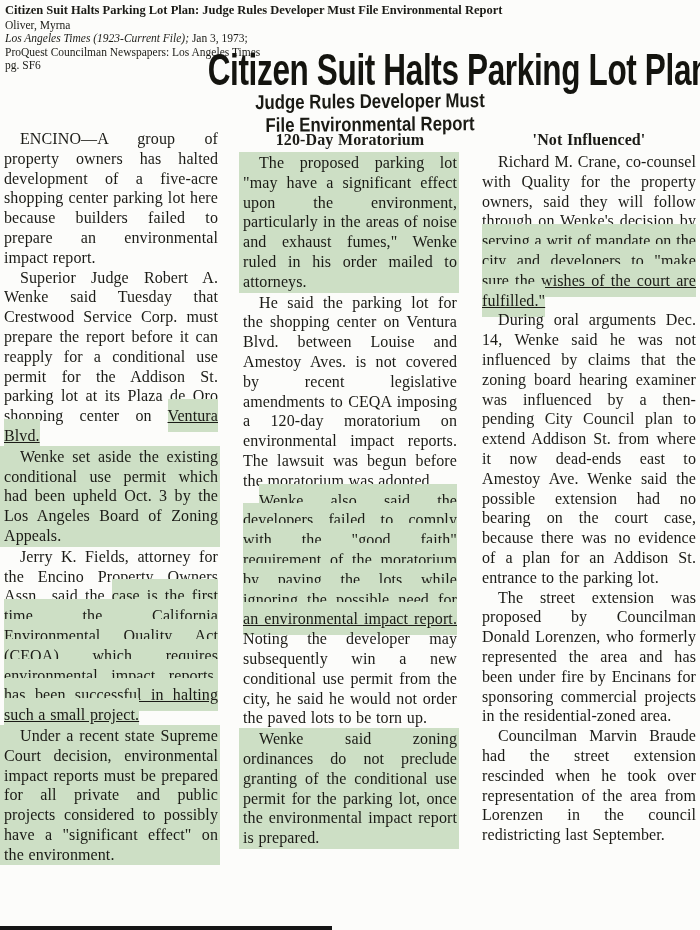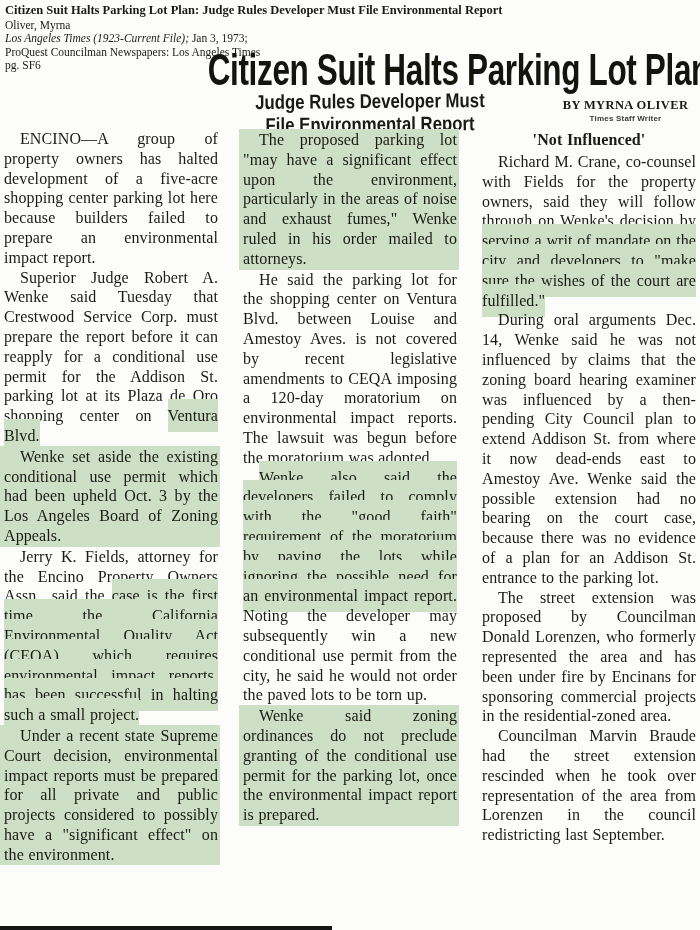--- a/index.html
+++ b/index.html
@@ -28,21 +28,21 @@
   
   .byline { position: absolute; left: 553px; top: 98px; width: 145px; text-align: center; }
   .byline-name { font-weight: bold; font-size: 12.5px; letter-spacing: 0.4px; }
   .byline-title { font-weight: bold; font-size: 8px; margin-top: 1px; color: #3a3a34; font-family: "Liberation Sans", sans-serif; letter-spacing: 0.2px; }
 
   
   .columns { position: absolute; left: 4px; top: 129px; width: 692px; display: flex; gap: 25px; }
   .col { width: 226px; font-size: 16px; line-height: 19.8px; text-align: justify; letter-spacing: 0.1px; word-spacing: 0.5px; }
   .col-subhead { margin: 1px 0 2px 0; text-align: center; font-weight: bold; font-size: 16px; line-height: 20px; text-indent: 0; }
   .para { margin: 0; text-indent: 16px; }
-  .hl { background: var(--hl, #cddfc5); padding: 8px 0; -webkit-box-decoration-break: clone; box-decoration-break: clone; }
+  .hl { background: var(--hl, #cddfc5); padding: 8px 0; -webkit-box-decoration-break: clone; box-decoration-break: clone; text-decoration: underline; }
   .hl-block { background: var(--hl, #cddfc5); margin-left: -4px; margin-right: -2px; padding: 1px 2px 1px 4px; }
 
   
   .scan-bar { position: absolute; left: 0; top: 926px; width: 332px; height: 4px; background: #151515; }
 </style>
 </head>
 <body>
 
 <div class="page">
 
@@ -54,42 +54,39 @@
     <div class="cit-line">pg. SF6</div>
   </header>
 
   <h1 class="headline"><span class="headline-inner">Citizen Suit Halts Parking Lot Plan</span></h1>
 
   <div class="subhead">
     <div>Judge Rules Developer Must</div>
     <div>File Environmental Report</div>
   </div>
 
-  <div class="byline">
-    <div class="byline-name">BY MYRNA OLIVER</div>
-    <div class="byline-title">Times Staff Writer</div>
-  </div>
 
   <div class="columns">
     <div class="col">
         <p class="para"><span>ENCINO—A group of property owners has halted development of a five-acre shopping center parking lot here because builders failed to prepare an environmental impact report.</span></p>
         <p class="para"><span>Superior Judge Robert A. Wenke said Tuesday that Crestwood Service Corp. must prepare the report before it can reapply for a conditional use permit for the Addison St. parking lot at its Plaza de Oro shopping center on </span><span class="hl">Ventura Blvd.</span></p>
         <p class="para hl-block"><span>Wenke set aside the existing conditional use permit which had been upheld Oct. 3 by the Los Angeles Board of Zoning Appeals.</span></p>
         <p class="para"><span>Jerry K. Fields, attorney for the Encino Property Owners Assn., said the </span><span class="hl">case is the first time the California Environmental Quality Act (CEQA) which requires environmental impact reports, has been successful in halting such a small project.</span></p>
         <p class="para hl-block"><span>Under a recent state Supreme Court decision, environmental impact reports must be prepared for all private and public projects considered to possibly have a "significant effect" on the environment.</span></p>
       </div>
     <div class="col">
+        <h3 class="col-subhead">120-Day Moratorium</h3>
         <p class="para hl-block"><span>The proposed parking lot "may have a significant effect upon the environment, particularly in the areas of noise and exhaust fumes," Wenke ruled in his order mailed to attorneys.</span></p>
         <p class="para"><span>He said the parking lot for the shopping center on Ventura Blvd. between Louise and Amestoy Aves. is not covered by recent legislative amendments to CEQA imposing a 120-day moratorium on environmental impact reports. The lawsuit was begun before the moratorium was adopted.</span></p>
         <p class="para"><span class="hl">Wenke also said the developers failed to comply with the "good faith" requirement of the moratorium by paving the lots while ignoring the possible need for an environmental impact report.</span><span> Noting the developer may subsequently win a new conditional use permit from the city, he said he would not order the paved lots to be torn up.</span></p>
         <p class="para hl-block"><span>Wenke said zoning ordinances do not preclude granting of the conditional use permit for the parking lot, once the environmental impact report is prepared.</span></p>
       </div>
     <div class="col">
         <h3 class="col-subhead">'Not Influenced'</h3>
-        <p class="para"><span>Richard M. Crane, co-counsel with Fields for the property owners, said they will follow through on Wenke's decision by </span><span class="hl">serving a writ of mandate on the city and developers to "make sure the wishes of the court are fulfilled."</span></p>
+        <p class="para"><span>Richard M. Crane, co-counsel with Quality for the property owners, said they will follow through on Wenke's decision by </span><span class="hl">serving a writ of mandate on the city and developers to "make sure the wishes of the court are fulfilled."</span></p>
         <p class="para"><span>During oral arguments Dec. 14, Wenke said he was not influenced by claims that the zoning board hearing examiner was influenced by a then-pending City Council plan to extend Addison St. from where it now dead-ends east to Amestoy Ave. Wenke said the possible extension had no bearing on the court case, because there was no evidence of a plan for an Addison St. entrance to the parking lot.</span></p>
         <p class="para"><span>The street extension was proposed by Councilman Donald Lorenzen, who formerly represented the area and has been under fire by Encinans for sponsoring commercial projects in the residential-zoned area.</span></p>
         <p class="para"><span>Councilman Marvin Braude had the street extension rescinded when he took over representation of the area from Lorenzen in the council redistricting last September.</span></p>
       </div>
   </div>
 
   <div class="scan-bar"></div>
 
 </div>
 

